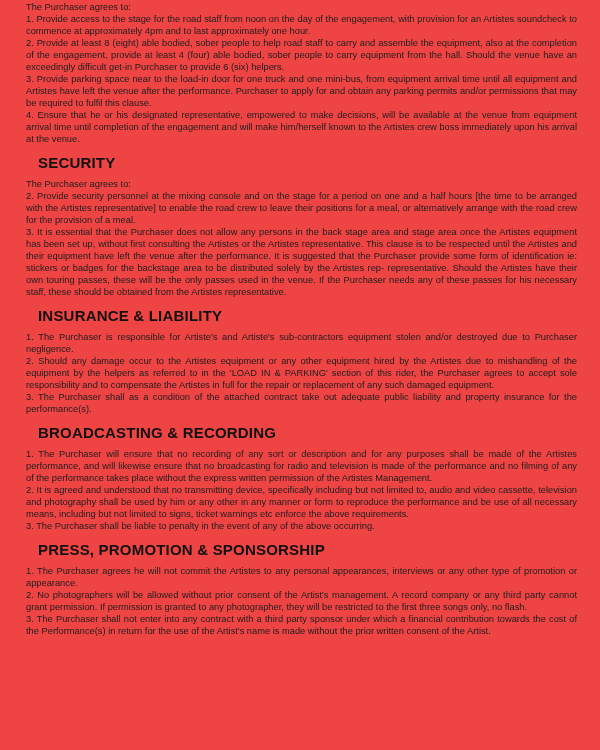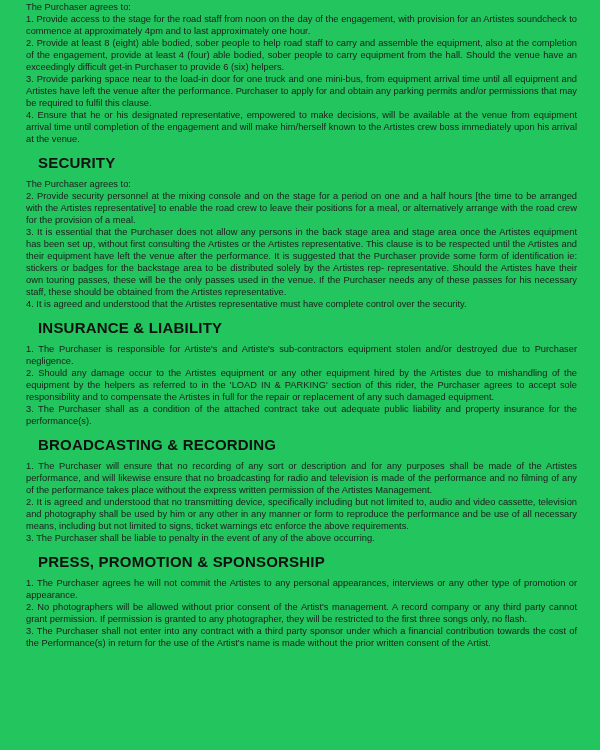--- a/index.html
+++ b/index.html
@@ -12,21 +12,21 @@
     height: 750px;
     overflow: hidden;
     font-family: "Liberation Sans", sans-serif;
     color: #1d1d1d;
   }
   .page {
     box-sizing: border-box;
     width: 600px;
     height: 750px;
     padding: 1px 23px 0 26px;
-    background: #22c55e;
+    background: #ef4444;
   }
   .page p {
     margin: 0;
     font-size: 9.3px;
     line-height: 12px;
     text-align: justify;
     color: #1d1d1d;
   }
   .page h2 {
     margin: 9px 0 7px 12px;
@@ -50,21 +50,20 @@
     <p>2. Provide at least 8 (eight) able bodied, sober people to help road staff to carry and assemble the equipment, also at the completion of the engagement, provide at least 4 (four) able bodied, sober people to carry equipment from the hall. Should the venue have an exceedingly difficult get-in Purchaser to provide 6 (six) helpers.</p>
     <p>3. Provide parking space near to the load-in door for one truck and one mini-bus, from equipment arrival time until all equipment and Artistes have left the venue after the performance. Purchaser to apply for and obtain any parking permits and/or permissions that may be required to fulfil this clause.</p>
     <p>4. Ensure that he or his designated representative, empowered to make decisions, will be available at the venue from equipment arrival time until completion of the engagement and will make him/herself known to the Artistes crew boss immediately upon his arrival at the venue.</p>
   </section>
 
   <section>
     <h2>SECURITY</h2>
     <p>The Purchaser agrees to:</p>
     <p>2. Provide security personnel at the mixing console and on the stage for a period on one and a half hours [the time to be arranged with the Artistes representative] to enable the road crew to leave their positions for a meal, or alternatively arrange with the road crew for the provision of a meal.</p>
     <p>3. It is essential that the Purchaser does not allow any persons in the back stage area and stage area once the Artistes equipment has been set up, without first consulting the Artistes or the Artistes representative. This clause is to be respected until the Artistes and their equipment have left the venue after the performance. It is suggested that the Purchaser provide some form of identification ie: stickers or badges for the backstage area to be distributed solely by the Artistes rep- representative. Should the Artistes have their own touring passes, these will be the only passes used in the venue. If the Purchaser needs any of these passes for his necessary staff, these should be obtained from the Artistes representative.</p>
-    <p>4. It is agreed and understood that the Artistes representative must have complete control over the security.</p>
   </section>
 
   <section>
     <h2>INSURANCE &amp; LIABILITY</h2>
     <p>1. The Purchaser is responsible for Artiste's and Artiste's sub-contractors equipment stolen and/or destroyed due to Purchaser negligence.</p>
     <p>2. Should any damage occur to the Artistes equipment or any other equipment hired by the Artistes due to mishandling of the equipment by the helpers as referred to in the 'LOAD IN &amp; PARKING' section of this rider, the Purchaser agrees to accept sole responsibility and to compensate the Artistes in full for the repair or replacement of any such damaged equipment.</p>
     <p>3. The Purchaser shall as a condition of the attached contract take out adequate public liability and property insurance for the performance(s).</p>
   </section>
 
   <section>

